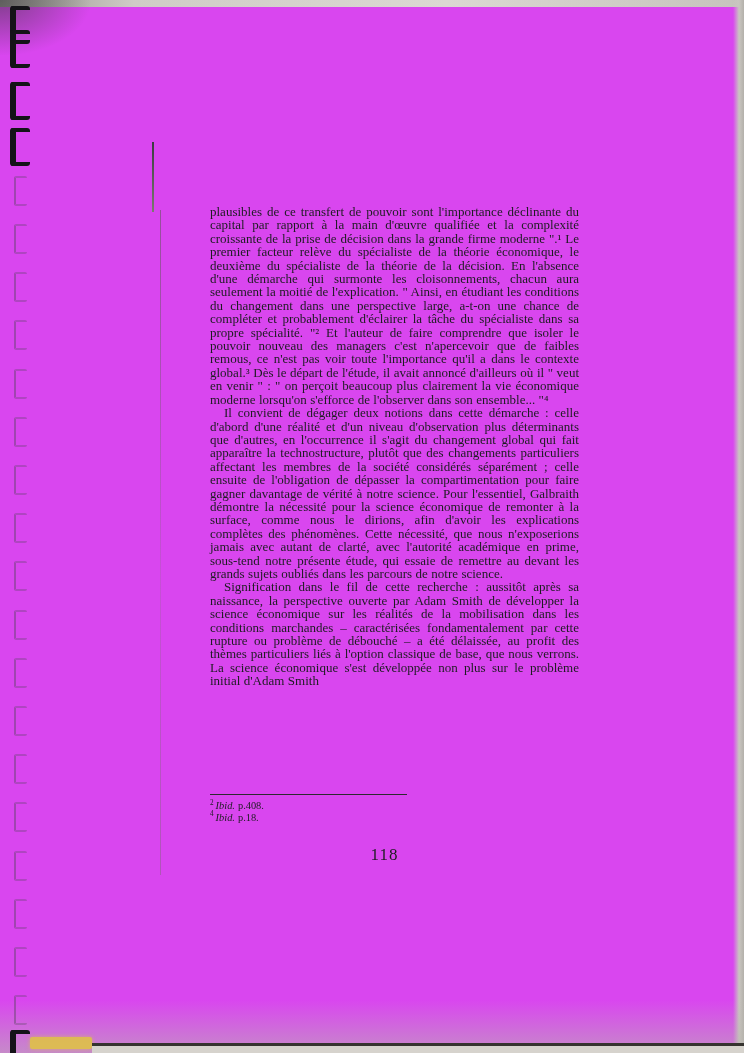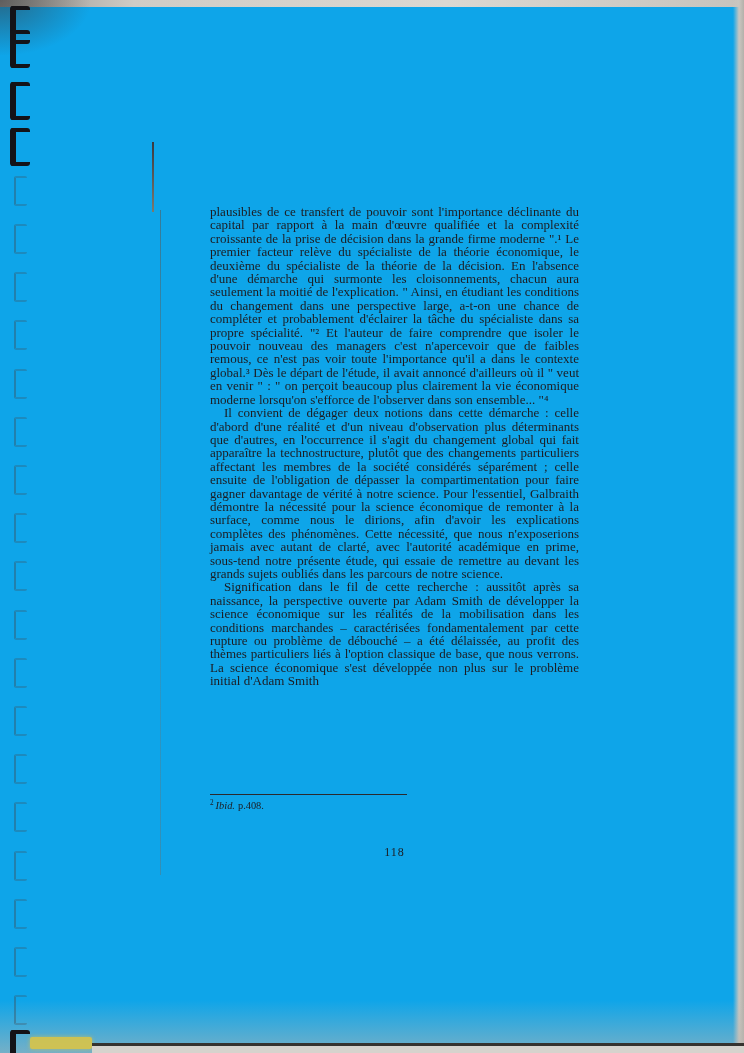--- a/index.html
+++ b/index.html
@@ -4,21 +4,21 @@
 <style>
   html,body{margin:0;padding:0;}
   body{
     width:744px;height:1053px;
     background:#e9e7e2;
     font-family:"Liberation Serif","DejaVu Serif",serif;
     position:relative;overflow:hidden;
   }
   .scan{
     position:absolute;left:0;top:0;width:744px;height:1053px;
-    background:#0ea5e9;overflow:hidden;
+    background:#d946ef;overflow:hidden;
   }
   
   .edge-top{position:absolute;left:0;top:0;width:744px;height:7px;
     background:linear-gradient(90deg,#8f8d88,#cfccc6 18%,#dbd8d2 60%,#c6c3bd);}
   .corner-tl{position:absolute;left:0;top:0;width:90px;height:55px;
     background:radial-gradient(ellipse at 0 0, rgba(55,55,58,.55), rgba(55,55,58,0) 72%);}
   .edge-right{position:absolute;right:0;top:0;width:11px;height:1053px;
     background:linear-gradient(90deg, rgba(150,148,142,0), #c9c6c0 55%, #b3b0aa);}
   .edge-bottom-shade{position:absolute;left:0;top:1000px;width:744px;height:53px;
     background:linear-gradient(rgba(190,187,180,0), rgba(186,183,176,.6));}
@@ -53,22 +53,22 @@
   .textblock p{margin:0;}
   .textblock p.indent{text-indent:14px;}
   
   .footnotes{position:absolute;left:210px;top:794px;width:369px;color:#1d1c21;}
   .fn-rule{width:197px;height:1px;background:#2b2a2e;margin-bottom:5px;}
   .fn{font-size:10.4px;line-height:11.8px;}
   .fn sup{font-size:7.2px;vertical-align:super;line-height:0;margin-right:2px;}
   .fn .ibid{font-style:italic;}
   .fn .fnpage{margin-left:3px;}
   
-  .pagenum{position:absolute;left:210px;top:845px;width:369px;
-    text-align:center;font-size:12px;letter-spacing:1px;color:#1d1c21;}
+  .pagenum{position:absolute;left:200px;top:845px;width:369px;
+    text-align:center;font-size:17px;letter-spacing:1px;color:#1d1c21;}
 </style>
 </head>
 <body>
 
 <div class="scan">
 
   <div class="edge-top"></div>
   <div class="corner-tl"></div>
   <div class="edge-right"></div>
   <div class="edge-bottom-shade"></div>
@@ -106,20 +106,23 @@
     <p>plausibles de ce transfert de pouvoir sont l'importance déclinante du capital par rapport à la main d'œuvre qualifiée et la complexité croissante de la prise de décision dans la grande firme moderne ".¹ Le premier facteur relève du spécialiste de la théorie économique, le deuxième du spécialiste de la théorie de la décision. En l'absence d'une démarche qui surmonte les cloisonnements, chacun aura seulement la moitié de l'explication. " Ainsi, en étudiant les conditions du changement dans une perspective large, a-t-on une chance de compléter et probablement d'éclairer la tâche du spécialiste dans sa propre spécialité. "² Et l'auteur de faire comprendre que isoler le pouvoir nouveau des managers c'est n'apercevoir que de faibles remous, ce n'est pas voir toute l'importance qu'il a dans le contexte global.³ Dès le départ de l'étude, il avait annoncé d'ailleurs où il " veut en venir " : " on perçoit beaucoup plus clairement la vie économique moderne lorsqu'on s'efforce de l'observer dans son ensemble... "⁴</p>
     <p class="indent">Il convient de dégager deux notions dans cette démarche : celle d'abord d'une réalité et d'un niveau d'observation plus déterminants que d'autres, en l'occurrence il s'agit du changement global qui fait apparaître la technostructure, plutôt que des changements particuliers affectant les membres de la société considérés séparément ; celle ensuite de l'obligation de dépasser la compartimentation pour faire gagner davantage de vérité à notre science. Pour l'essentiel, Galbraith démontre la nécessité pour la science économique de remonter à la surface, comme nous le dirions, afin d'avoir les explications complètes des phénomènes. Cette nécessité, que nous n'exposerions jamais avec autant de clarté, avec l'autorité académique en prime, sous-tend notre présente étude, qui essaie de remettre au devant les grands sujets oubliés dans les parcours de notre science.</p>
     <p class="indent">Signification dans le fil de cette recherche : aussitôt après sa naissance, la perspective ouverte par Adam Smith de développer la science économique sur les réalités de la mobilisation dans les conditions marchandes – caractérisées fondamentalement par cette rupture ou problème de débouché – a été délaissée, au profit des thèmes particuliers liés à l'option classique de base, que nous verrons. La science économique s'est développée non plus sur le problème initial d'Adam Smith</p>
   </div>
 
   <div class="footnotes">
     <div class="fn-rule"></div>
     <div class="fn">
       <sup>2</sup><span class="ibid">Ibid.</span><span class="fnpage">p.408.</span>
     </div>
+    <div class="fn">
+      <sup>4</sup><span class="ibid">Ibid.</span><span class="fnpage">p.18.</span>
+    </div>
   </div>
 
   <div class="pagenum">118</div>
 
   <div class="yellow-smudge"></div>
   <div class="scanline-bottom"></div>
   <div class="below-line"></div>
 
 </div>
 

